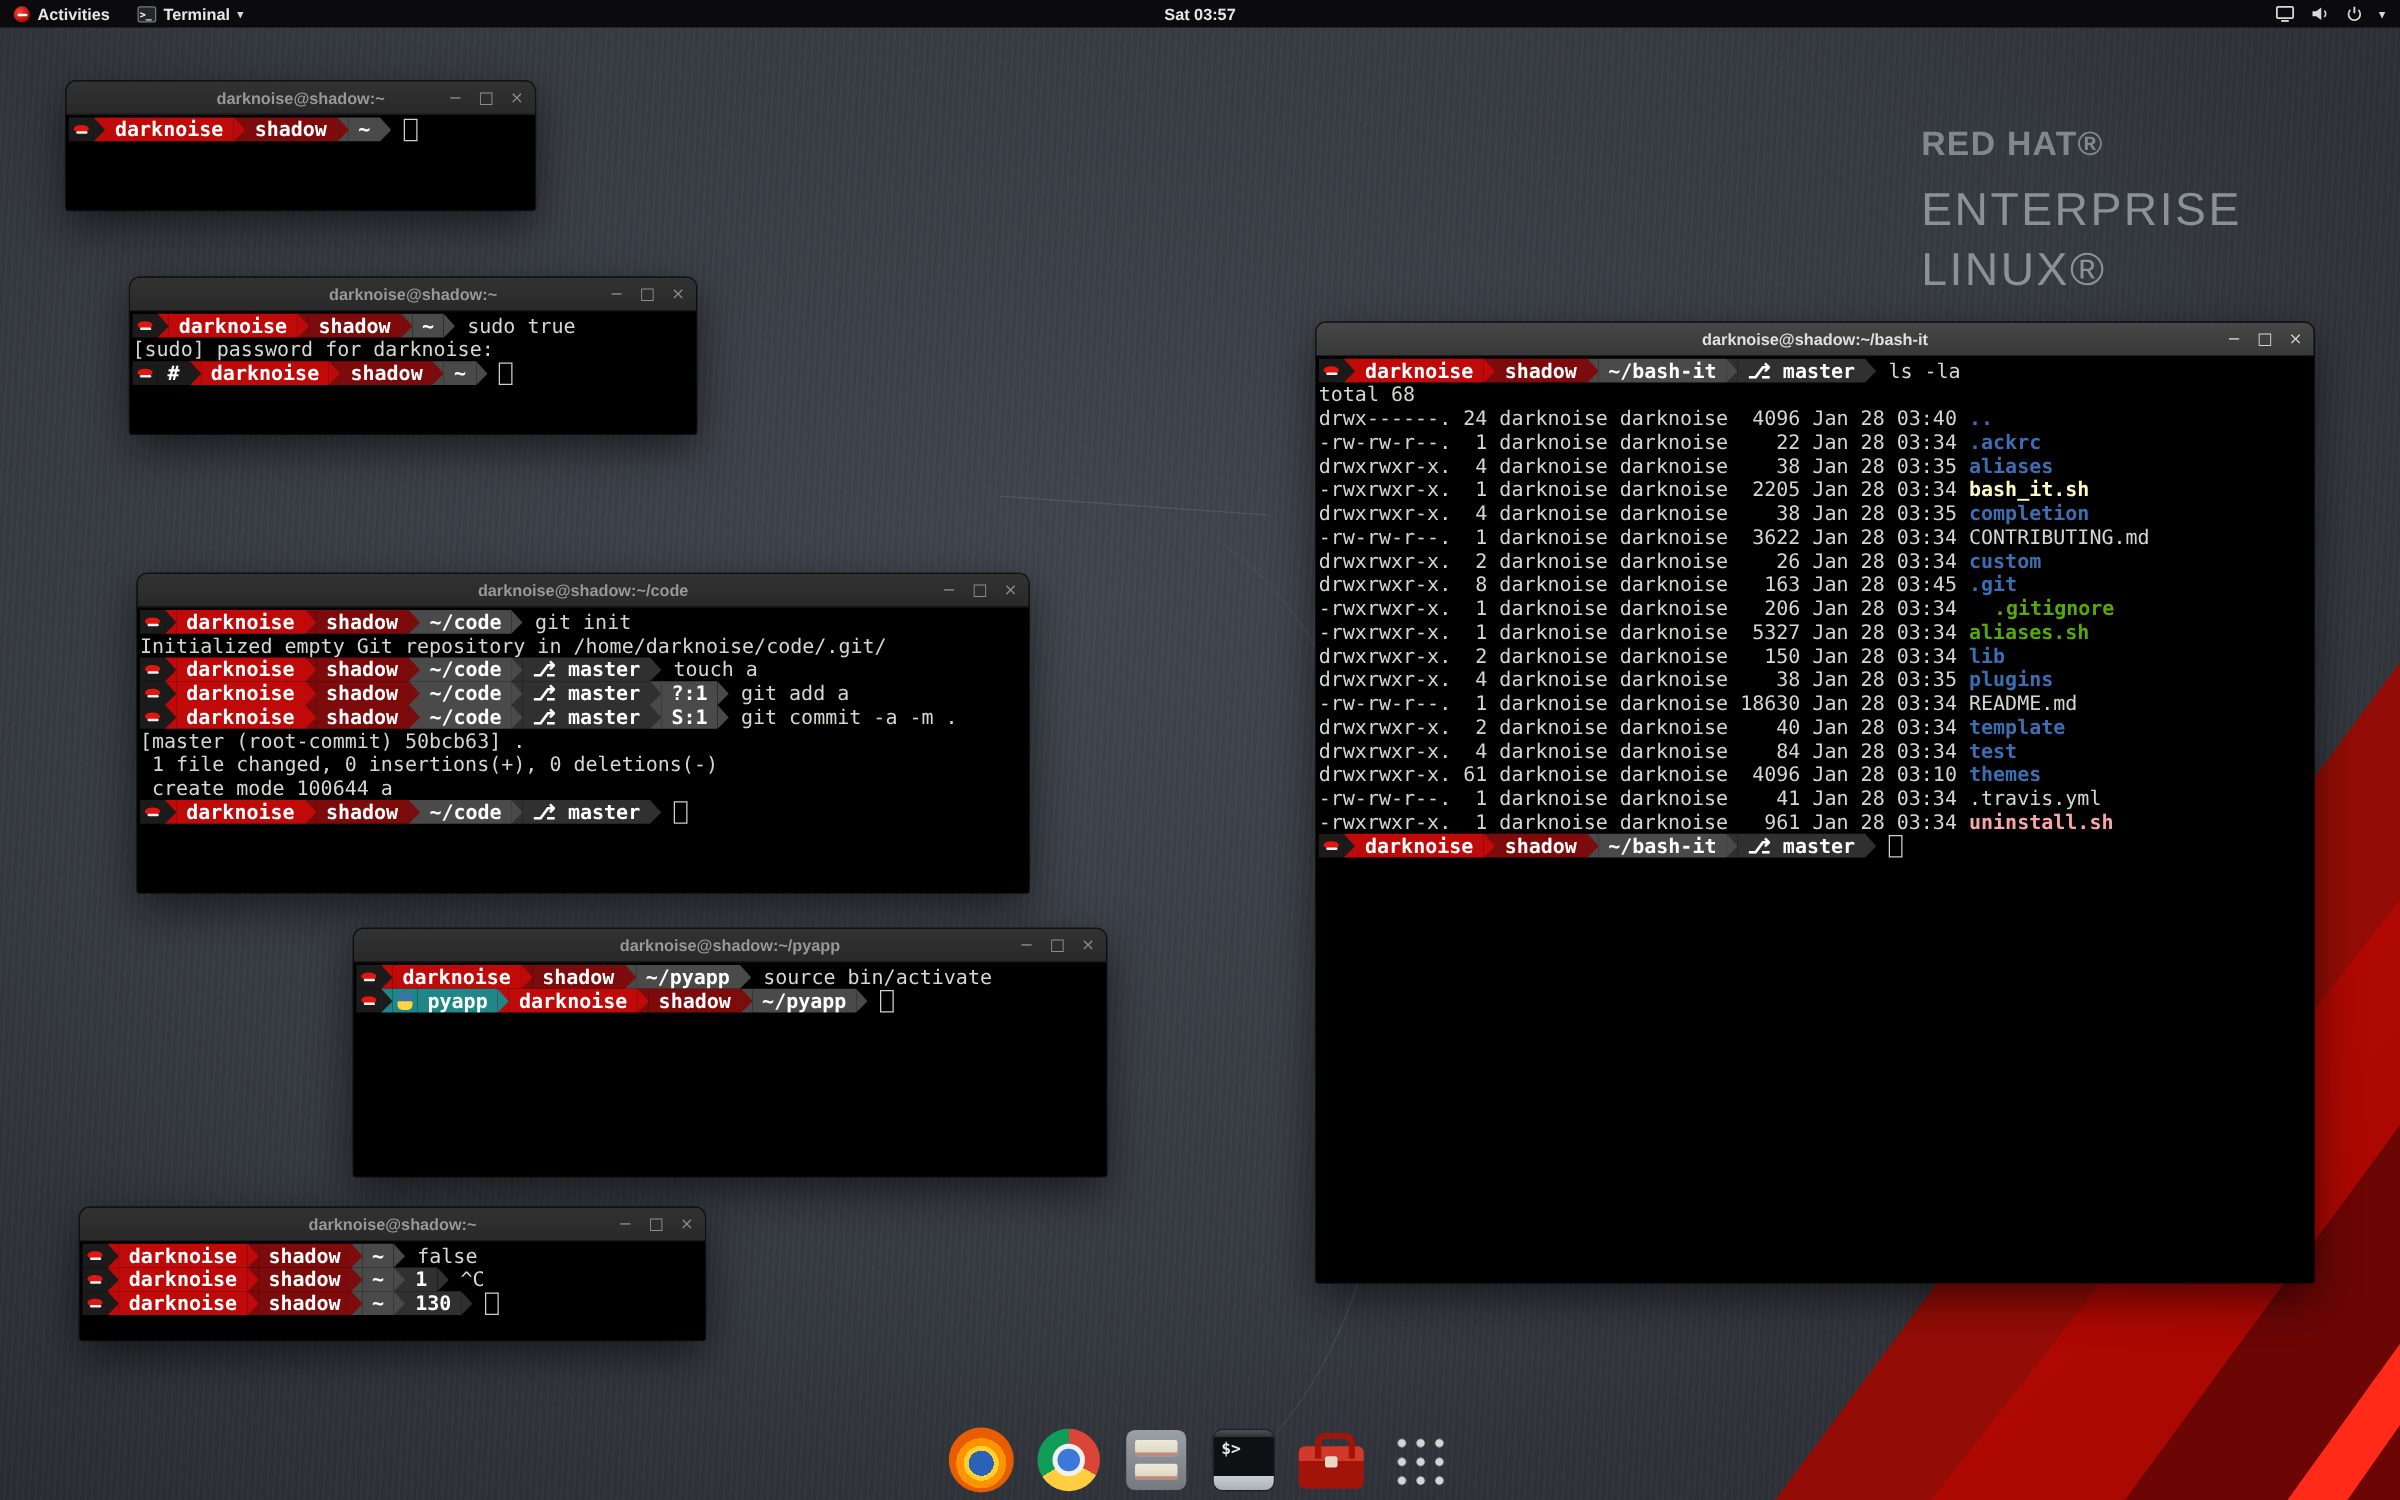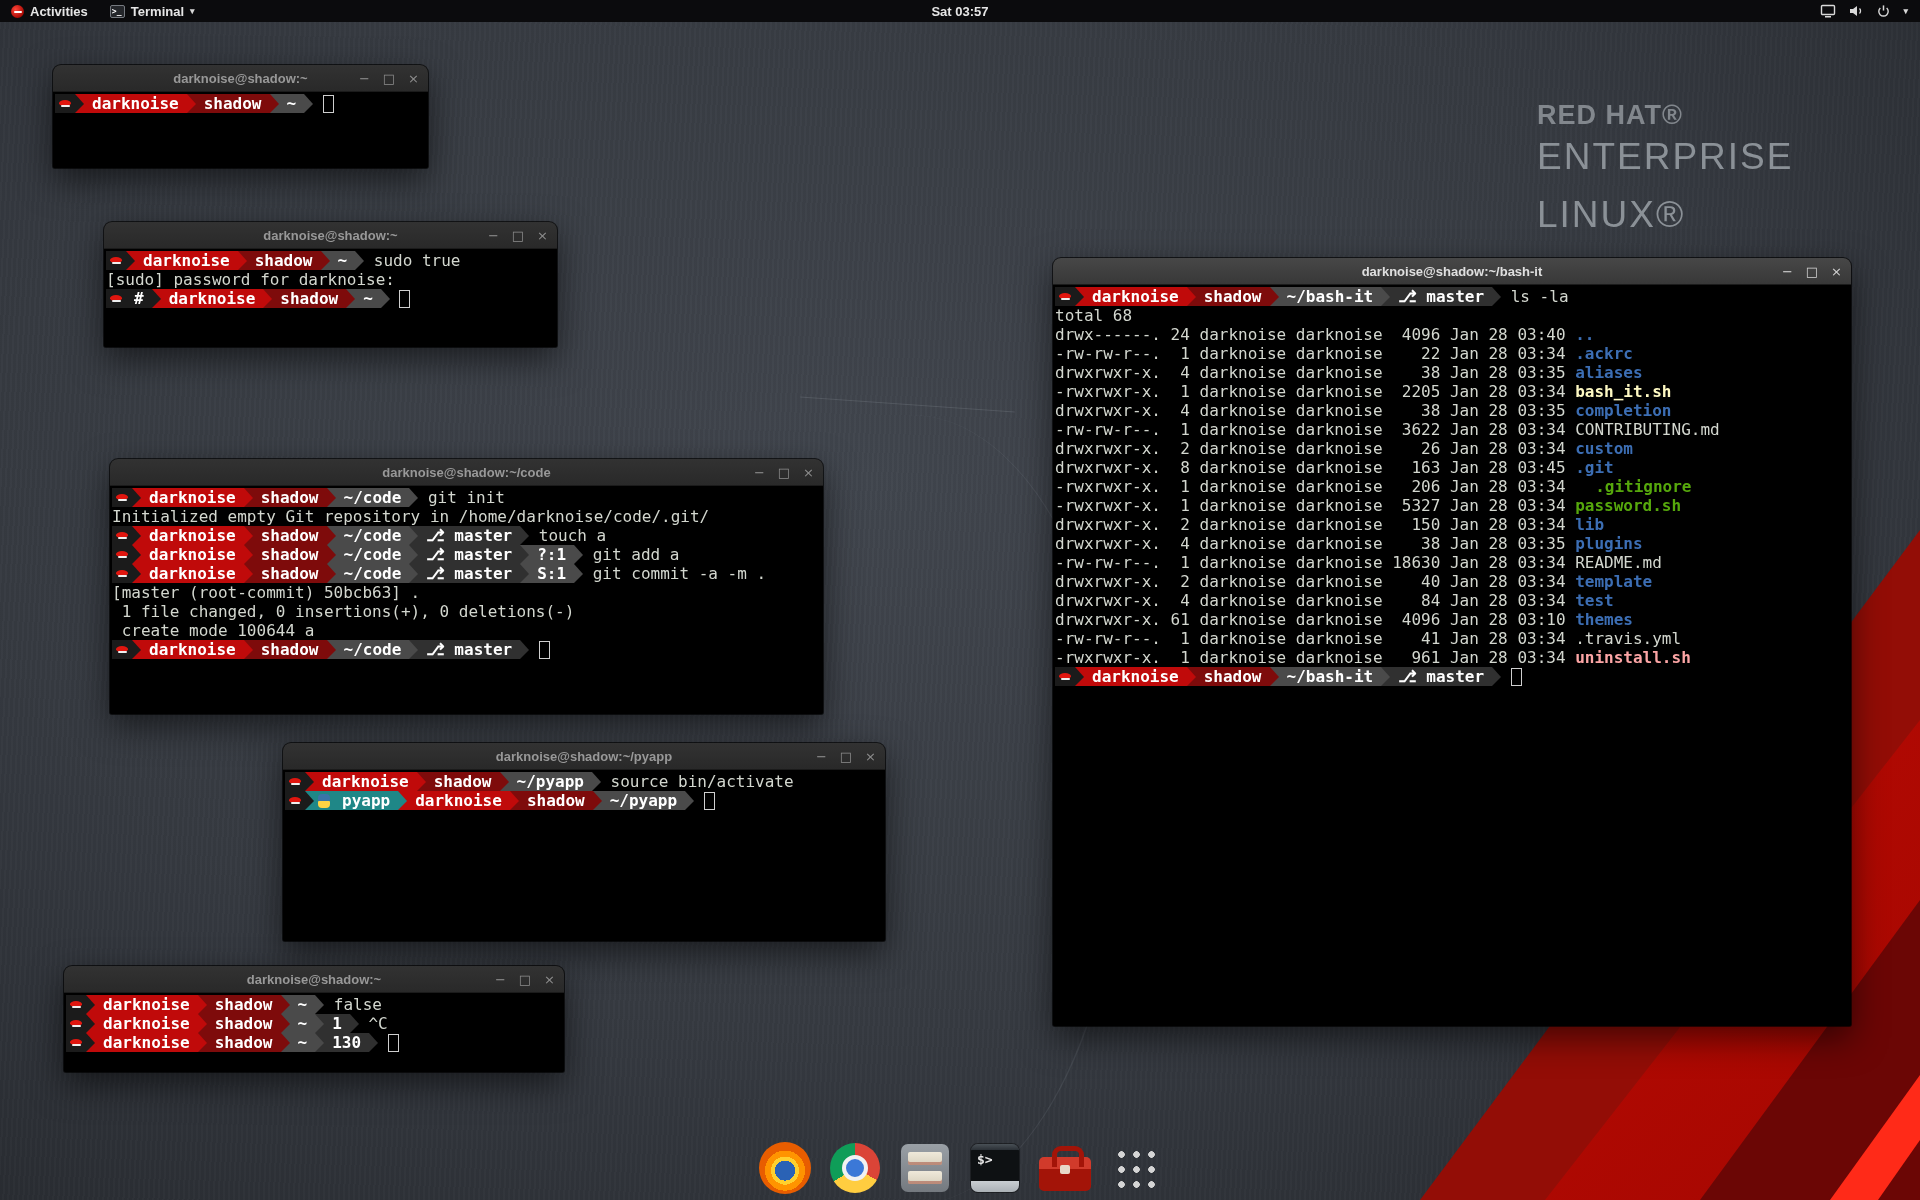--- a/index.html
+++ b/index.html
@@ -16,22 +16,22 @@
   .ribbonB{background:#6b0605;clip-path:polygon(1640px 1200px,1920px 850px,1920px 1200px);}
   .ribbonC{background:linear-gradient(135deg,#e81309,#a50701);
            clip-path:polygon(1545px 1200px,1920px 720px,1920px 900px,1700px 1200px);}
   .ribbonD{background:#ff2a18;clip-path:polygon(1830px 1200px,1920px 1075px,1920px 1140px,1878px 1200px);}
   .wisp1{position:absolute;left:800px;top:404px;width:215px;height:1px;background:rgba(220,228,235,.12);transform:rotate(4deg);}
   .wisp2{position:absolute;left:700px;top:415px;width:420px;height:790px;border-radius:50%;
          border-right:2px solid rgba(215,225,232,.09);}
 
   .branding{position:absolute;left:1537px;top:100px;color:#8b9197;user-select:none;}
   .brand1{font-size:27px;font-weight:700;letter-spacing:1px;color:#82878d;}
-  .brand2{font-size:37px;font-weight:400;letter-spacing:2px;color:#8b9197;margin-top:5px;}
-  .brand3{font-size:37px;font-weight:400;letter-spacing:2px;color:#8b9197;margin-top:16px;}
+  .brand2{font-size:37px;font-weight:400;letter-spacing:2px;color:#8b9197;margin-top:16px;}
+  .brand3{font-size:37px;font-weight:400;letter-spacing:2px;color:#8b9197;margin-top:6px;}
 
   
   .topbar{position:absolute;left:0;top:0;right:0;height:22px;background:#0b0b0d;z-index:100;
           display:flex;align-items:center;color:#e6e6e6;font-size:13px;font-weight:700;}
   .tb-item{display:flex;align-items:center;gap:6px;padding:0 11px;height:100%;cursor:default;}
   .rh-dot{width:13px;height:13px;border-radius:50%;background:radial-gradient(circle at 35% 35%,#ff4438,#a80b05 72%);position:relative;}
   .rh-dot::after{content:"";position:absolute;left:3px;top:6px;width:8px;height:2px;border-radius:2px;background:#fff;}
   .tb-term-ic{width:15px;height:13px;background:#24262a;border:1px solid #767a80;border-radius:2px;
       font:700 8px/11px "DejaVu Sans Mono",monospace;color:#fff;padding-left:1px;box-sizing:border-box;}
   .tb-term-ic::before{content:">_";}
@@ -236,21 +236,21 @@
       <div class="tline"><span>total 68</span></div>
       <div class="tline"><span>drwx------. 24 darknoise darknoise  4096 Jan 28 03:40 </span><span style="color: rgb(60, 110, 180); font-weight: 700;">..</span></div>
       <div class="tline"><span>-rw-rw-r--.  1 darknoise darknoise    22 Jan 28 03:34 </span><span style="color: rgb(60, 110, 180); font-weight: 700;">.ackrc</span></div>
       <div class="tline"><span>drwxrwxr-x.  4 darknoise darknoise    38 Jan 28 03:35 </span><span style="color: rgb(60, 110, 180); font-weight: 700;">aliases</span></div>
       <div class="tline"><span>-rwxrwxr-x.  1 darknoise darknoise  2205 Jan 28 03:34 </span><span style="color: #fef9c3; font-weight: 700;">bash_it.sh</span></div>
       <div class="tline"><span>drwxrwxr-x.  4 darknoise darknoise    38 Jan 28 03:35 </span><span style="color: rgb(60, 110, 180); font-weight: 700;">completion</span></div>
       <div class="tline"><span>-rw-rw-r--.  1 darknoise darknoise  3622 Jan 28 03:34 CONTRIBUTING.md</span></div>
       <div class="tline"><span>drwxrwxr-x.  2 darknoise darknoise    26 Jan 28 03:34 </span><span style="color: rgb(60, 110, 180); font-weight: 700;">custom</span></div>
       <div class="tline"><span>drwxrwxr-x.  8 darknoise darknoise   163 Jan 28 03:45 </span><span style="color: rgb(60, 110, 180); font-weight: 700;">.git</span></div>
       <div class="tline"><span>-rwxrwxr-x.  1 darknoise darknoise   206 Jan 28 03:34 </span><span style="color: rgb(86, 168, 12); font-weight: 700; margin-left: 20px;">.gitignore</span></div>
-      <div class="tline"><span>-rwxrwxr-x.  1 darknoise darknoise  5327 Jan 28 03:34 </span><span style="color: rgb(86, 168, 12); font-weight: 700;">password.sh</span></div>
+      <div class="tline"><span>-rwxrwxr-x.  1 darknoise darknoise  5327 Jan 28 03:34 </span><span style="color: rgb(86, 168, 12); font-weight: 700;">aliases.sh</span></div>
       <div class="tline"><span>drwxrwxr-x.  2 darknoise darknoise   150 Jan 28 03:34 </span><span style="color: rgb(60, 110, 180); font-weight: 700;">lib</span></div>
       <div class="tline"><span>drwxrwxr-x.  4 darknoise darknoise    38 Jan 28 03:35 </span><span style="color: rgb(60, 110, 180); font-weight: 700;">plugins</span></div>
       <div class="tline"><span>-rw-rw-r--.  1 darknoise darknoise 18630 Jan 28 03:34 README.md</span></div>
       <div class="tline"><span>drwxrwxr-x.  2 darknoise darknoise    40 Jan 28 03:34 </span><span style="color: rgb(60, 110, 180); font-weight: 700;">template</span></div>
       <div class="tline"><span>drwxrwxr-x.  4 darknoise darknoise    84 Jan 28 03:34 </span><span style="color: rgb(60, 110, 180); font-weight: 700;">test</span></div>
       <div class="tline"><span>drwxrwxr-x. 61 darknoise darknoise  4096 Jan 28 03:10 </span><span style="color: rgb(60, 110, 180); font-weight: 700;">themes</span></div>
       <div class="tline"><span>-rw-rw-r--.  1 darknoise darknoise    41 Jan 28 03:34 .travis.yml</span></div>
       <div class="tline"><span>-rwxrwxr-x.  1 darknoise darknoise   961 Jan 28 03:34 </span><span style="color: #fca5a5; font-weight: 700;">uninstall.sh</span></div>
       <div class="tline"><span class="picon redhat" style="background: rgb(27, 27, 27);"></span><span class="parrow" style="border-left-color: rgb(27, 27, 27); border-top-color: rgb(192, 10, 10); border-bottom-color: rgb(192, 10, 10);"></span><span class="seg" style="background: rgb(192, 10, 10);">darknoise</span><span class="parrow" style="border-left-color: rgb(192, 10, 10); border-top-color: rgb(126, 11, 11); border-bottom-color: rgb(126, 11, 11);"></span><span class="seg" style="background: rgb(126, 11, 11);">shadow</span><span class="parrow" style="border-left-color: rgb(126, 11, 11); border-top-color: rgb(74, 74, 74); border-bottom-color: rgb(74, 74, 74);"></span><span class="seg" style="background: rgb(74, 74, 74);">~/bash-it</span><span class="parrow" style="border-left-color: rgb(74, 74, 74); border-top-color: rgb(48, 48, 48); border-bottom-color: rgb(48, 48, 48);"></span><span class="seg" style="background: rgb(48, 48, 48);">⎇ master</span><span class="parrow" style="border-left-color: rgb(48, 48, 48); border-top-color: rgb(0, 0, 0); border-bottom-color: rgb(0, 0, 0);"></span><span> </span><span class="tcursor"></span></div>
     </div>

